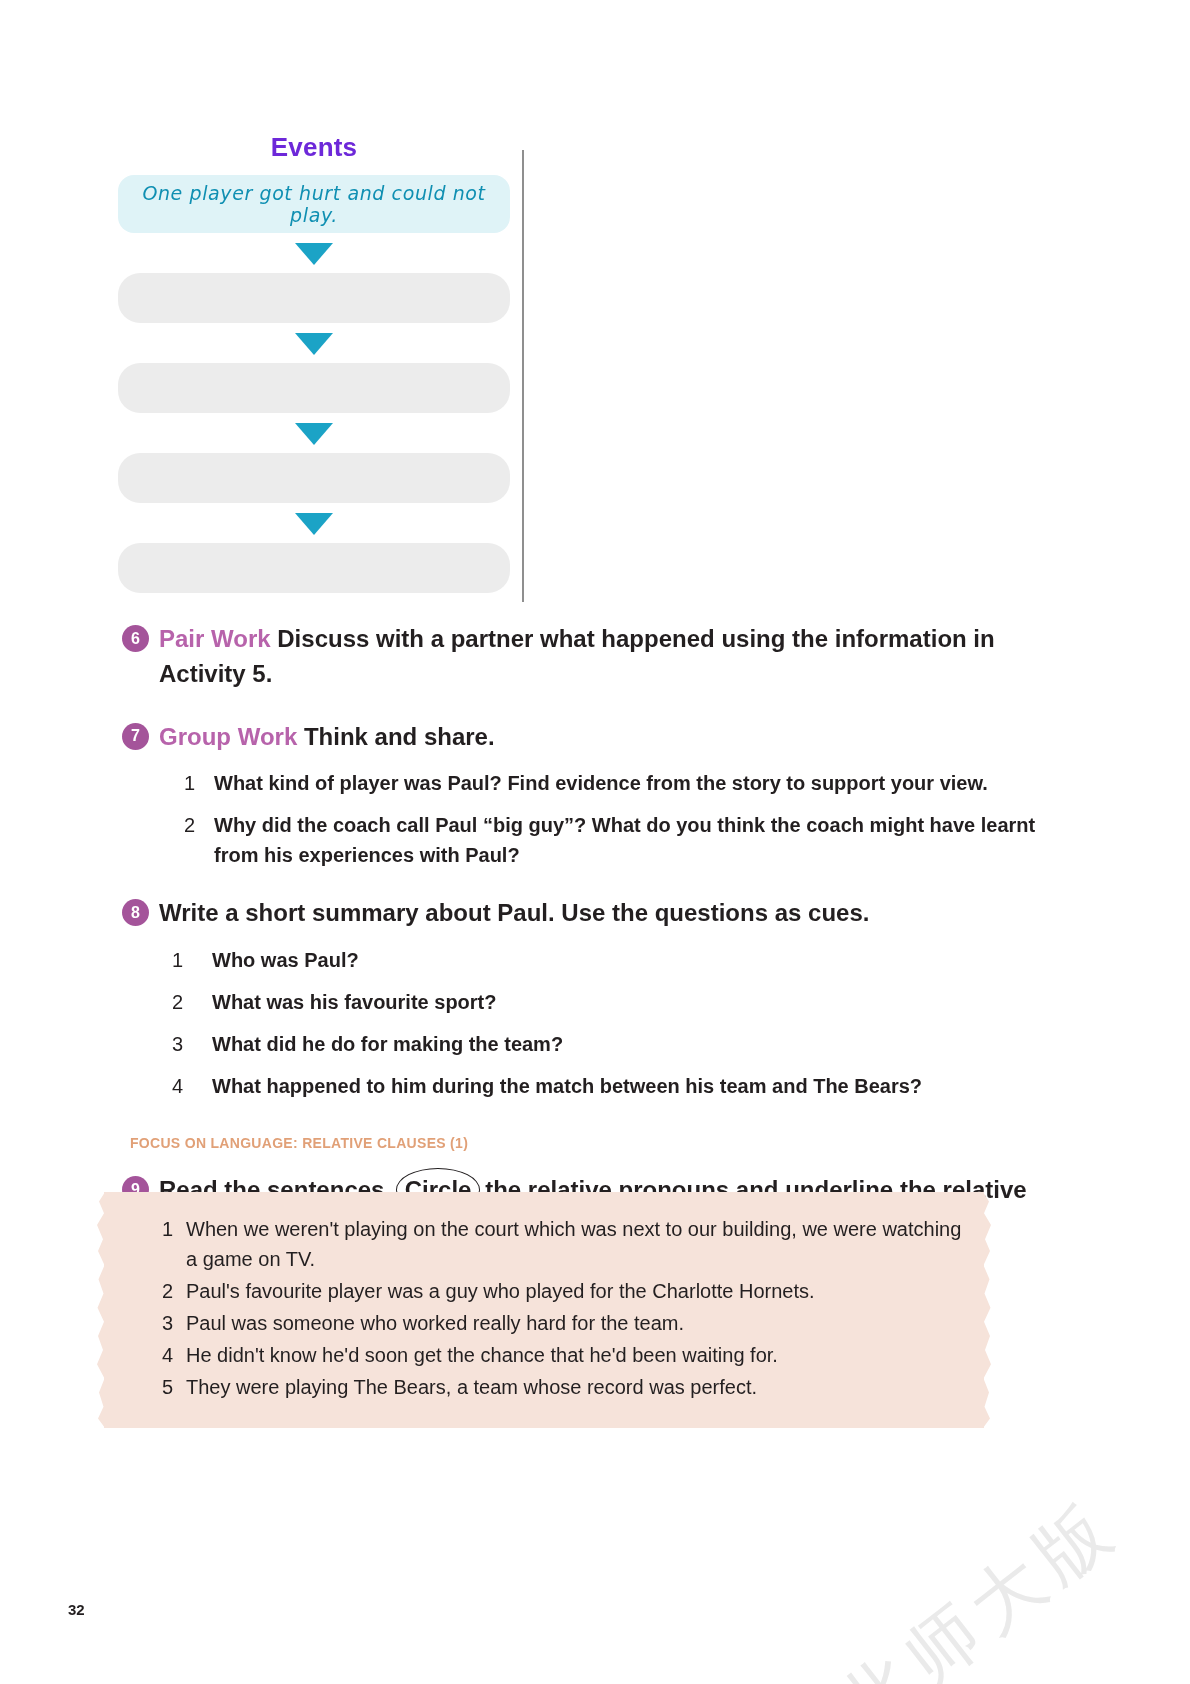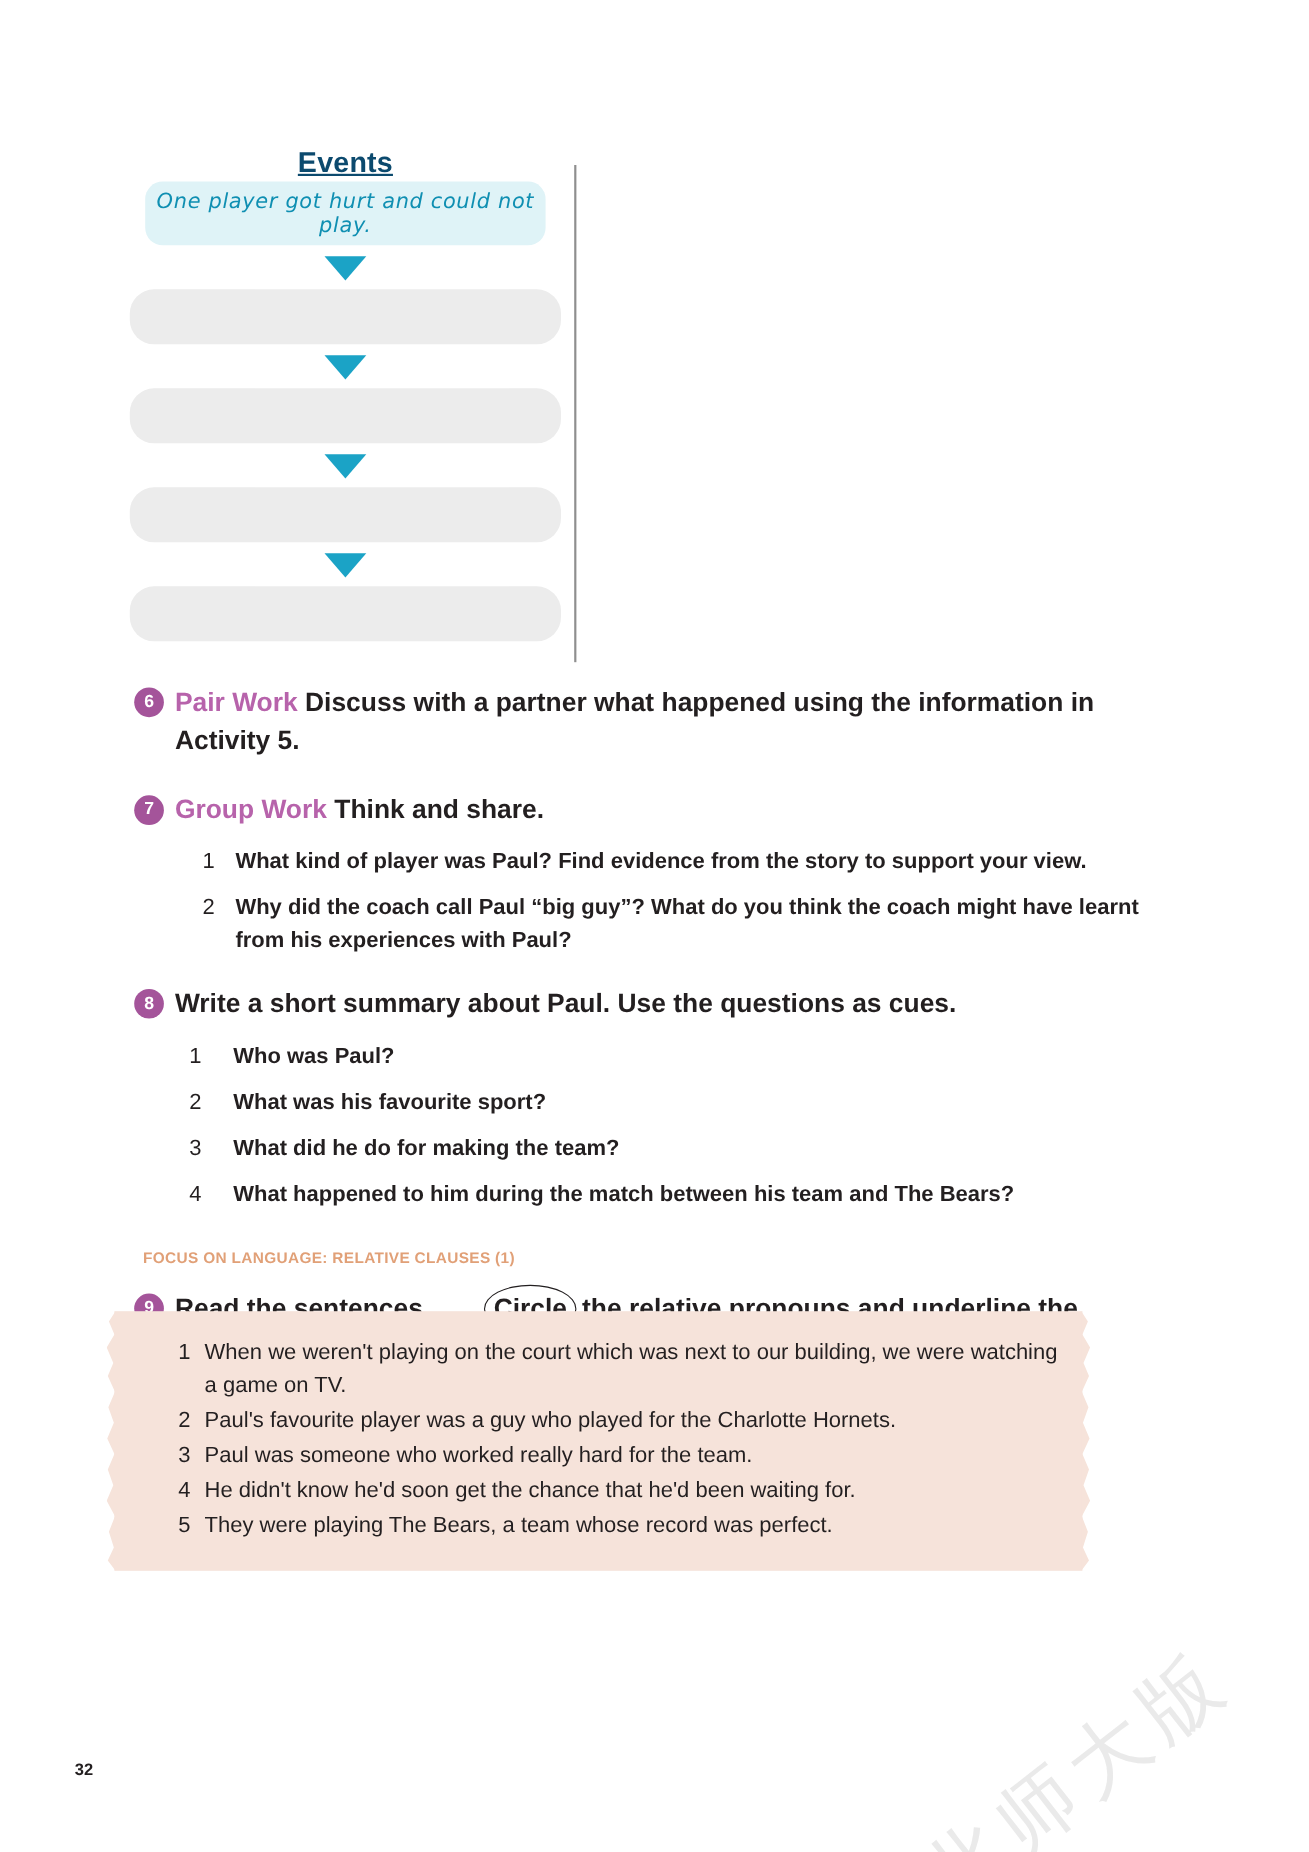--- a/index.html
+++ b/index.html
@@ -25,25 +25,25 @@
     position:absolute;left:404px;top:18px;width:2px;height:452px;background:#8f8f8f;
   }
   .col{position:absolute;top:0;}
   .col.left{left:0;width:392px;}
   .col.right{left:420px;width:532px;}
 
   .col-title{
     text-align:center;font-weight:bold;font-size:26px;
     font-family:"Liberation Sans",sans-serif;letter-spacing:.2px;
   }
-  .col.left .col-title{color:#0c4a6e;text-decoration:underline;}
+  .col.left .col-title{color:#6d28d9;}
   .col.right .col-title{color:#d08a5e;}
 
   .filled-box{
-    margin:2px auto 0;width:364px;box-sizing:border-box;
+    margin:12px auto 0;width:392px;box-sizing:border-box;
     background:#dff3f7;border-radius:16px;padding:7px 10px;
     text-align:center;color:#0f8fb2;font-size:19px;
     font-family:"DejaVu Sans",sans-serif;font-style:italic;
     letter-spacing:.6px;
   }
   .filled-line{
     margin:14px auto 0;width:470px;text-align:center;
     color:#d08a5e;font-size:19px;
     font-family:"DejaVu Sans",sans-serif;font-style:italic;
     letter-spacing:.6px;border-bottom:1.5px solid #d08a5e;padding-bottom:3px;
@@ -81,21 +81,21 @@
   .q-num{flex:0 0 30px;}
   .q-body{flex:1;font-weight:bold;}
   .q-list.wide .q-num{flex:0 0 40px;}
 
   .section-head{
     color:#e1a077;font-weight:bold;font-size:14px;letter-spacing:.3px;
     margin:34px 0 22px 8px;
   }
 
   .circle-word{
-    display:inline-block;position:relative;padding:0 7px;margin-left:44px;
+    display:inline-block;position:relative;padding:0 7px;
   }
   .circle-word::after{
     content:"";position:absolute;left:-2px;top:-5px;right:-2px;bottom:-4px;
     border:1.8px solid #231f20;border-radius:50%;
   }
   .u-word{text-decoration:underline;text-underline-offset:3px;}
 
   
   .pink-box{
     position:absolute;left:104px;top:1192px;width:880px;min-height:196px;

